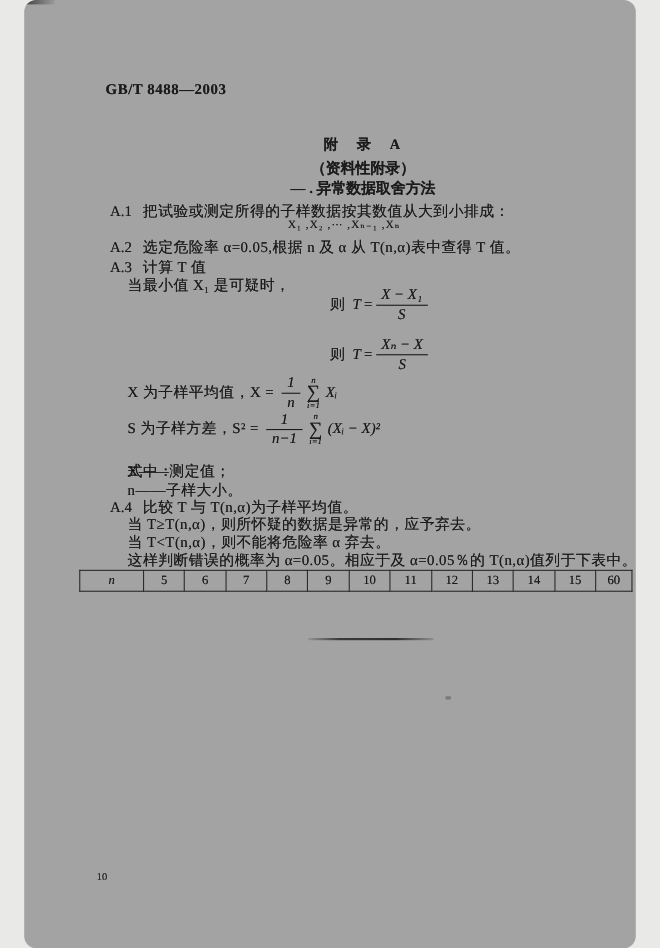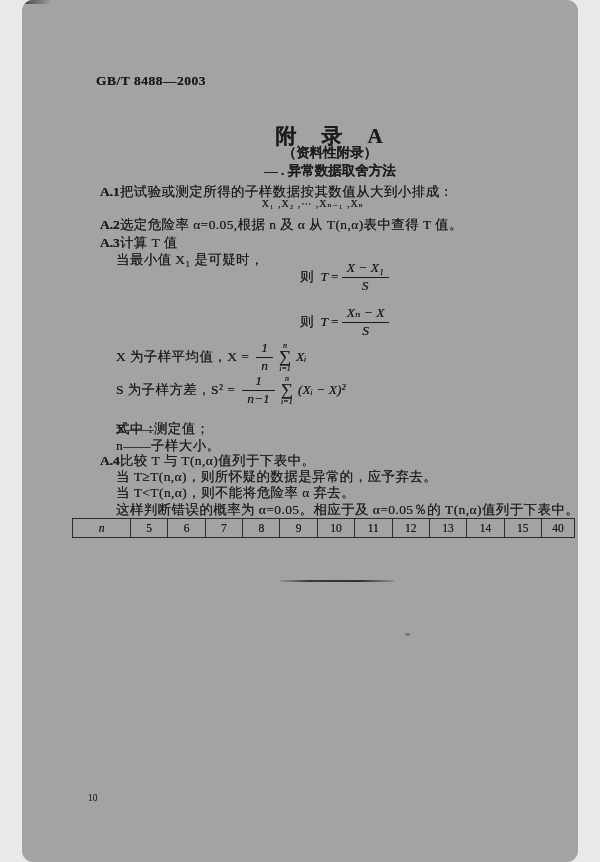--- a/index.html
+++ b/index.html
@@ -12,26 +12,26 @@
     font-family:"Liberation Serif","DejaVu Serif",serif;
     color:#1b1b1b;
     text-shadow:0 0 0.3px rgba(25,25,25,0.75);
     border-radius:11px;
   }
   .abs{position:absolute;}
   
   .std-no{left:74px;top:73px;font-size:13.5px;font-weight:bold;letter-spacing:0.5px;}
   
   .title-line{left:0;right:0;margin-left:60px;text-align:center;font-weight:bold;}
-  .t1{top:122px;font-size:21px;letter-spacing:2px;}
+  .t1{top:122px;font-size:13px;letter-spacing:2px;}
   .t2{top:144px;font-size:13.5px;}
   .t3{top:162px;font-size:13.5px;}
   
   .line{font-size:13.5px;white-space:nowrap;letter-spacing:0.4px;}
-  .sec-label{font-weight:bold;margin-right:0;letter-spacing:0;text-align:right;}
+  .sec-label{font-weight:normal;margin-right:10px;letter-spacing:0;text-align:right;}
   .indent{left:94px;}
   .a-item{left:78px;}
   .center-math{left:0;right:0;margin-left:26px;text-align:center;font-size:10px;letter-spacing:1px;}
   
   .eq{display:flex;align-items:center;font-size:13.5px;}
   .eq .cn{font-style:normal;margin-right:4px;}
   .eq .var{font-style:italic;margin:0 3px;}
   .frac{display:inline-block;text-align:center;vertical-align:middle;font-style:italic;margin:0 3px;}
   .frac .num{display:block;padding:0 5px 1px;line-height:1.1;}
   .frac .den{display:block;border-top:1px solid #1b1b1b;padding:1px 5px 0;line-height:1.1;}
@@ -134,21 +134,21 @@
       <span class="lim">i=1</span>
     </span>
     <span class="tail">(Xᵢ − X)²</span>
   </div>
 
   <div class="abs line indent" style="top:420px;">式中：</div>
   <div class="abs line indent" style="top:420px;">X——测定值；</div>
   <div class="abs line indent" style="top:437px;">n——子样大小。</div>
 
   <div class="abs line a-item" style="top:452px;">
-    <span class="sec-label">A.4</span><span>比较 T 与 T(n,α)值列于下表中。</span>
+    <span class="sec-label">A.4</span><span>比较 T 与 T(n,α)为子样平均值。</span>
   </div>
 
   <div class="abs line indent" style="top:468px;">当 T≥T(n,α)，则所怀疑的数据是异常的，应予弃去。</div>
   <div class="abs line indent" style="top:484px;">当 T&lt;T(n,α)，则不能将危险率 α 弃去。</div>
   <div class="abs line indent" style="top:501px;">这样判断错误的概率为 α=0.05。相应于及 α=0.05％的 T(n,α)值列于下表中。</div>
 
   <table class="tvals">
     <colgroup>
       <col style="width:58px;">
       <col>
@@ -171,21 +171,21 @@
         <td>6</td>
         <td>7</td>
         <td>8</td>
         <td>9</td>
         <td>10</td>
         <td>11</td>
         <td>12</td>
         <td>13</td>
         <td>14</td>
         <td>15</td>
-        <td>40</td>
+        <td>60</td>
       </tr>
     </tbody>
   </table>
 
   <div class="abs divider"></div>
   <div class="abs speck"></div>
 
   <div class="abs page-no">10</div>
 
 </div>

